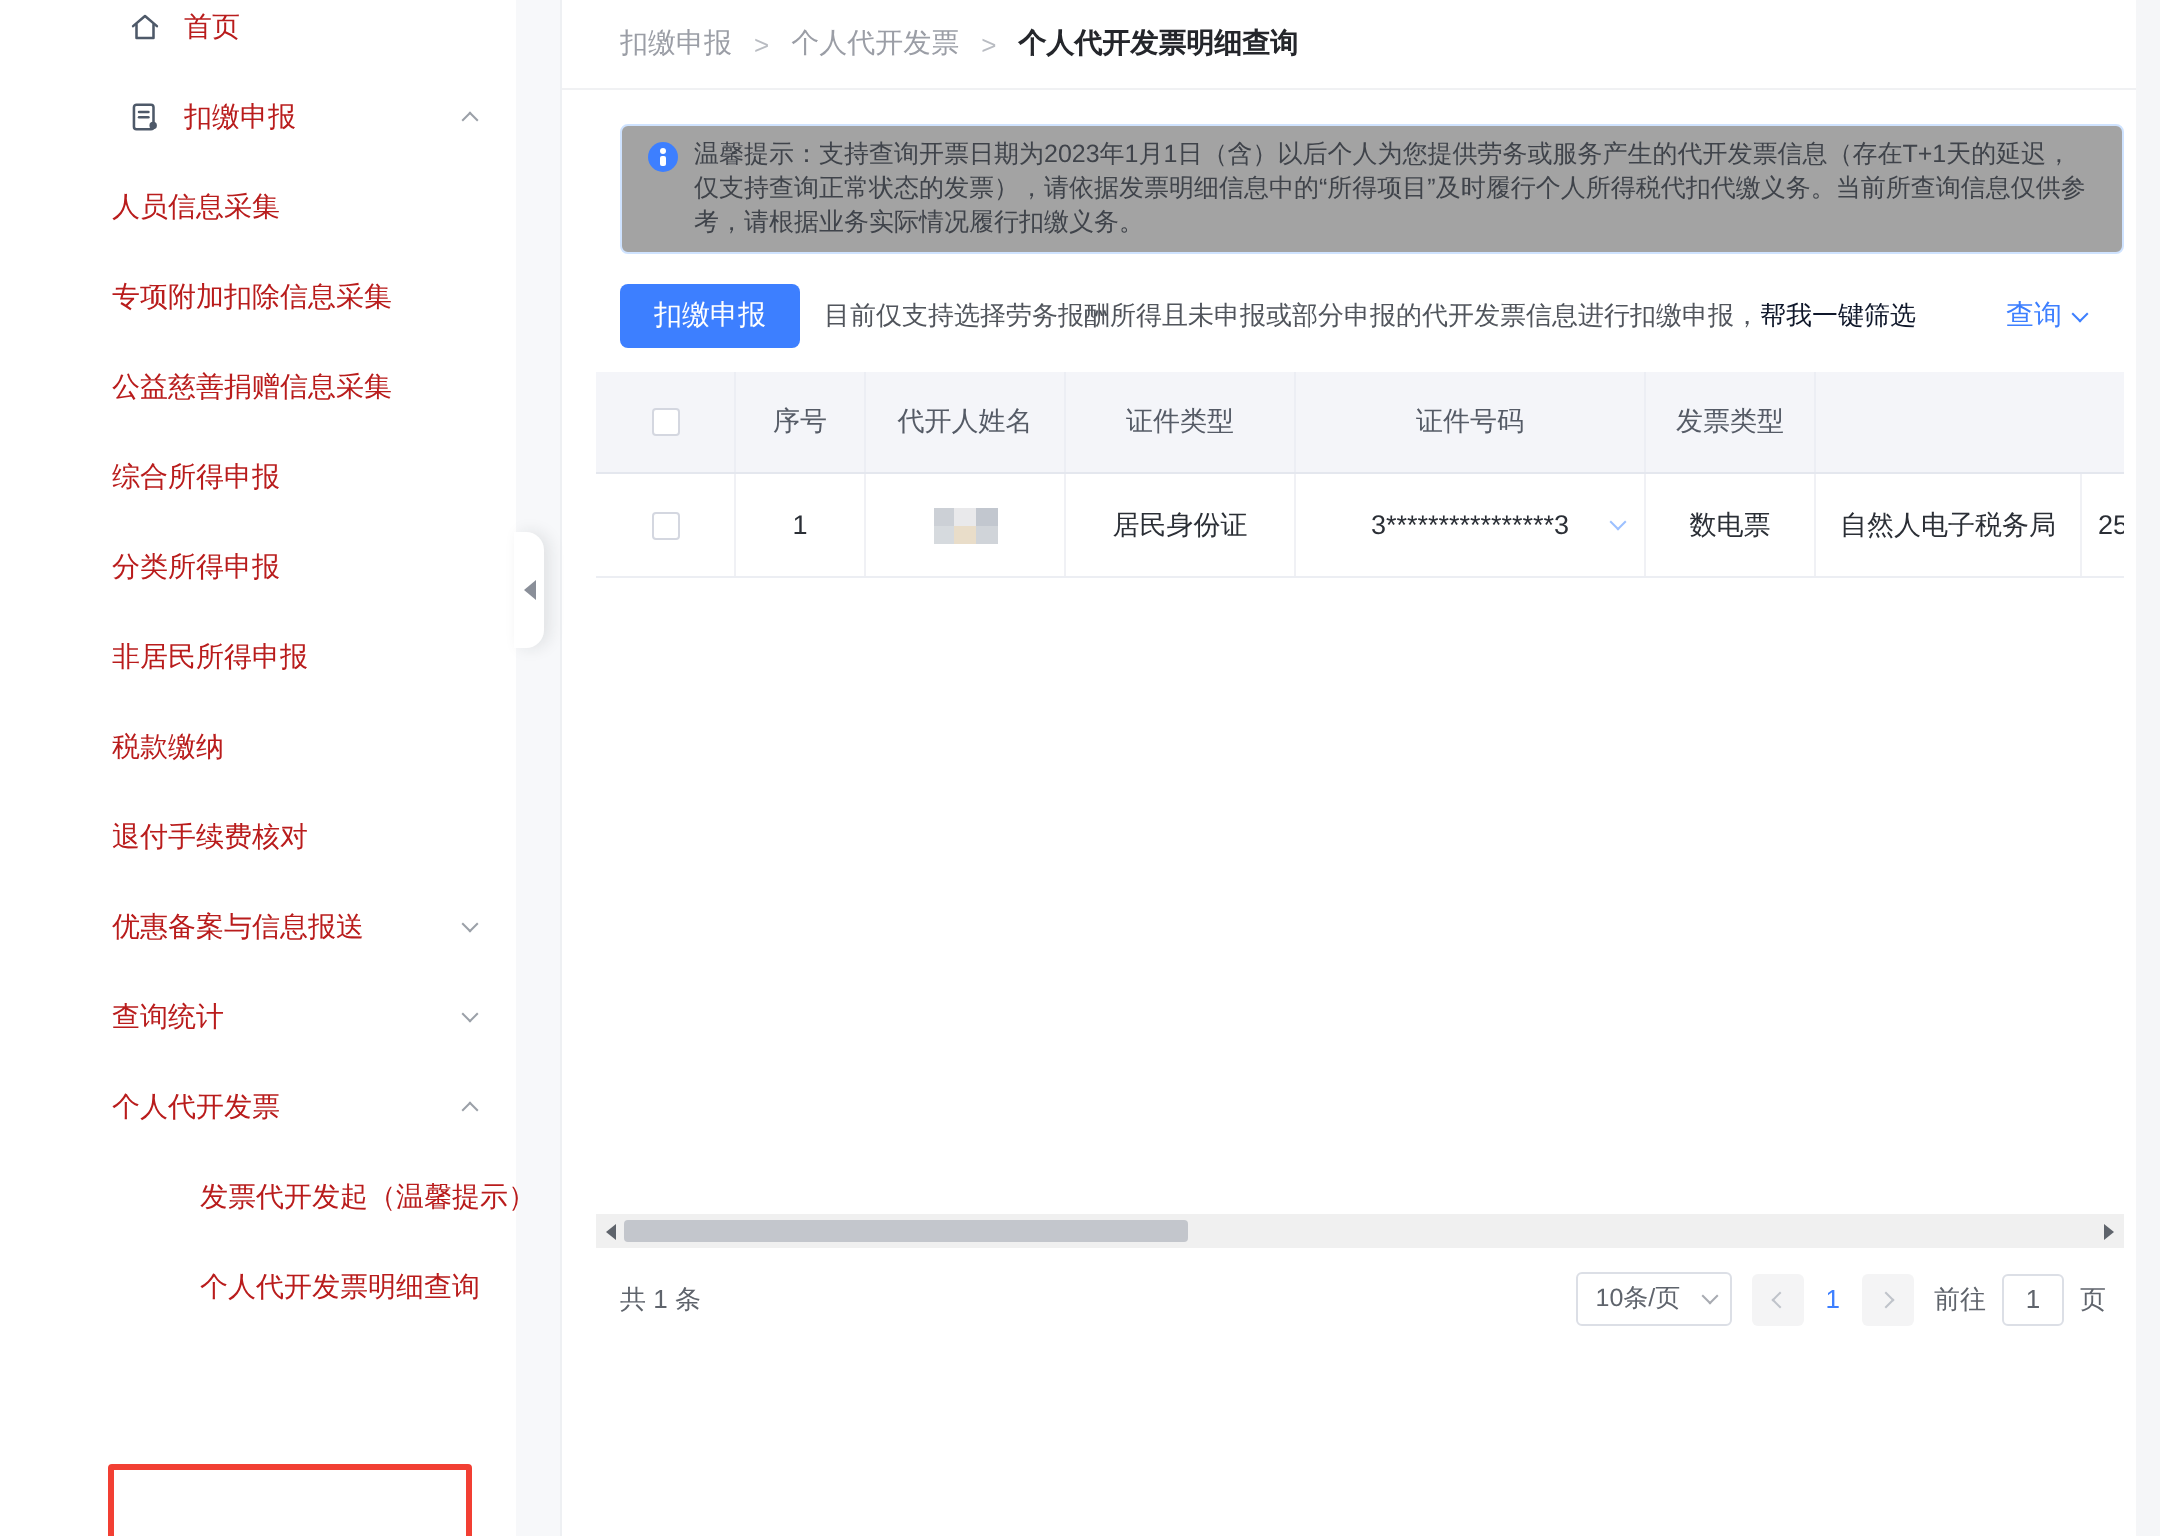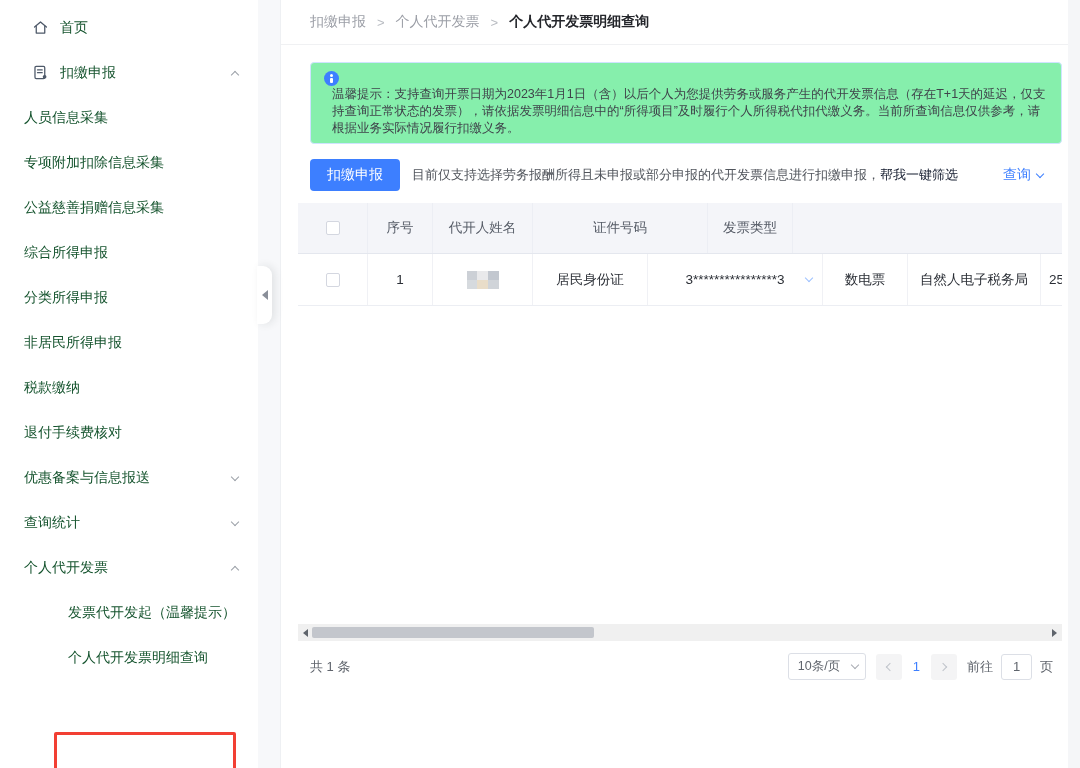--- a/index.html
+++ b/index.html
@@ -4,21 +4,21 @@
 <style>
   * { margin:0; padding:0; box-sizing:border-box; }
   html,body { width:1080px; height:768px; }
   body { font-family:"Liberation Sans","DejaVu Sans",sans-serif; background:#fff; }
   .page { position:relative; width:1080px; height:768px; overflow:hidden; background:#fff; }
 
   
   .sidebar { position:absolute; left:0; top:0; width:258px; height:768px; background:#fff; z-index:2; }
   .side-gap { position:absolute; left:258px; top:0; width:23px; height:768px; background:#f7f8fa; border-right:1px solid #eef0f3; z-index:1; }
   .menu { padding-top:5px; }
-  .mi { height:45px; display:flex; align-items:center; position:relative; font-size:14px; color:#14532d; cursor:pointer; white-space:nowrap; }
+  .mi { height:45px; display:flex; position:relative; font-size:14px; color:#b91c1c; cursor:pointer; white-space:nowrap;margin-left:32px; }
   .mi.root { padding-left:32px; gap:11px; }
   .mi.sub { padding-left:24px; }
   .mi.subsub { padding-left:68px; }
   .mi .side-chev { position:absolute; right:20px; color:#9ba0a8; }
   .mi svg { flex:0 0 auto; }
 
   .hl-box { position:absolute; left:54px; top:732px; width:182px; height:42px; border:3px solid #f23f33; border-radius:2px; z-index:5; pointer-events:none; }
 
   .collapse-tab { position:absolute; left:257px; top:266px; width:15px; height:58px; background:#fff; border-radius:0 9px 9px 0;
     box-shadow:3px 0 8px rgba(31,35,41,.10); z-index:3; display:flex; align-items:center; justify-content:center; cursor:pointer; }
@@ -26,21 +26,21 @@
 
   
   .content { position:absolute; left:281px; top:0; width:787px; height:768px; background:#fff; z-index:2; }
   .vstrip { position:absolute; right:0; top:0; width:12px; height:768px; background:#f5f6f8; z-index:2; }
 
   .crumbbar { height:45px; border-bottom:1px solid #f0f1f3; display:flex; align-items:center; padding-left:29px; font-size:14px; color:#9b9ea6; gap:11px; }
   .crumb { color:#9b9ea6; cursor:pointer; }
   .crumb-sep { color:#b9bcc2; font-size:13px; }
   .crumb-active { color:#24262b; font-weight:bold; }
 
-  .banner { margin:17px 6px 0 29px; background:#86efac; border:1px solid #cfe3ff; border-radius:4px; display:flex; padding:6px 14px 6px 13px;flex-direction:column; }
+  .banner { margin:17px 6px 0 29px; background:#a3a3a3; border:1px solid #cfe3ff; border-radius:4px; display:flex; padding:6px 14px 6px 13px; }
   .info-icon { flex:0 0 auto; width:15px; height:15px; border-radius:50%; background:#3d7fff; margin-top:2px; position:relative; }
   .info-icon::before { content:""; position:absolute; left:6px; top:3px; width:3px; height:3px; background:#fff; border-radius:50%; }
   .info-icon::after  { content:""; position:absolute; left:6px; top:7px; width:3px; height:5px; background:#fff; border-radius:1px; }
   .banner-text { margin-left:8px; font-size:12.5px; line-height:17px; color:#3f434a; }
 
   .toolbar { margin:15px 6px 0 29px; display:flex; align-items:center; height:32px; }
   .btn-primary { background:#3d7fff; color:#fff; font-size:14px; border:none; border-radius:4px; height:32px; padding:0 17px; cursor:pointer; font-family:inherit; }
   .hint { margin-left:12px; font-size:13px; color:#51555c; }
   .link { color:#0f172a; font-size:13px; cursor:pointer; }
   .query { margin-left:auto; margin-right:19px; color:#3d7fff; font-size:14px; display:flex; align-items:center; gap:6px; cursor:pointer; }
@@ -193,20 +193,21 @@
 
     <div class="table-wrap">
       <div class="table-clip">
         <div class="tbl">
           <div class="thead">
             <div class="th c0">
                 <span class="cbx"></span>
               </div>
             <div class="th c1">序号</div>
             <div class="th c2">代开人姓名</div>
+            <div class="th c3">证件类型</div>
             <div class="th c4">证件号码</div>
             <div class="th c5">发票类型</div>
             <div class="th c7"></div>
           </div>
 
           <div class="trow">
             <div class="td c0">
                 <span class="cbx"></span>
               </div>
             <div class="td c1">1</div>

